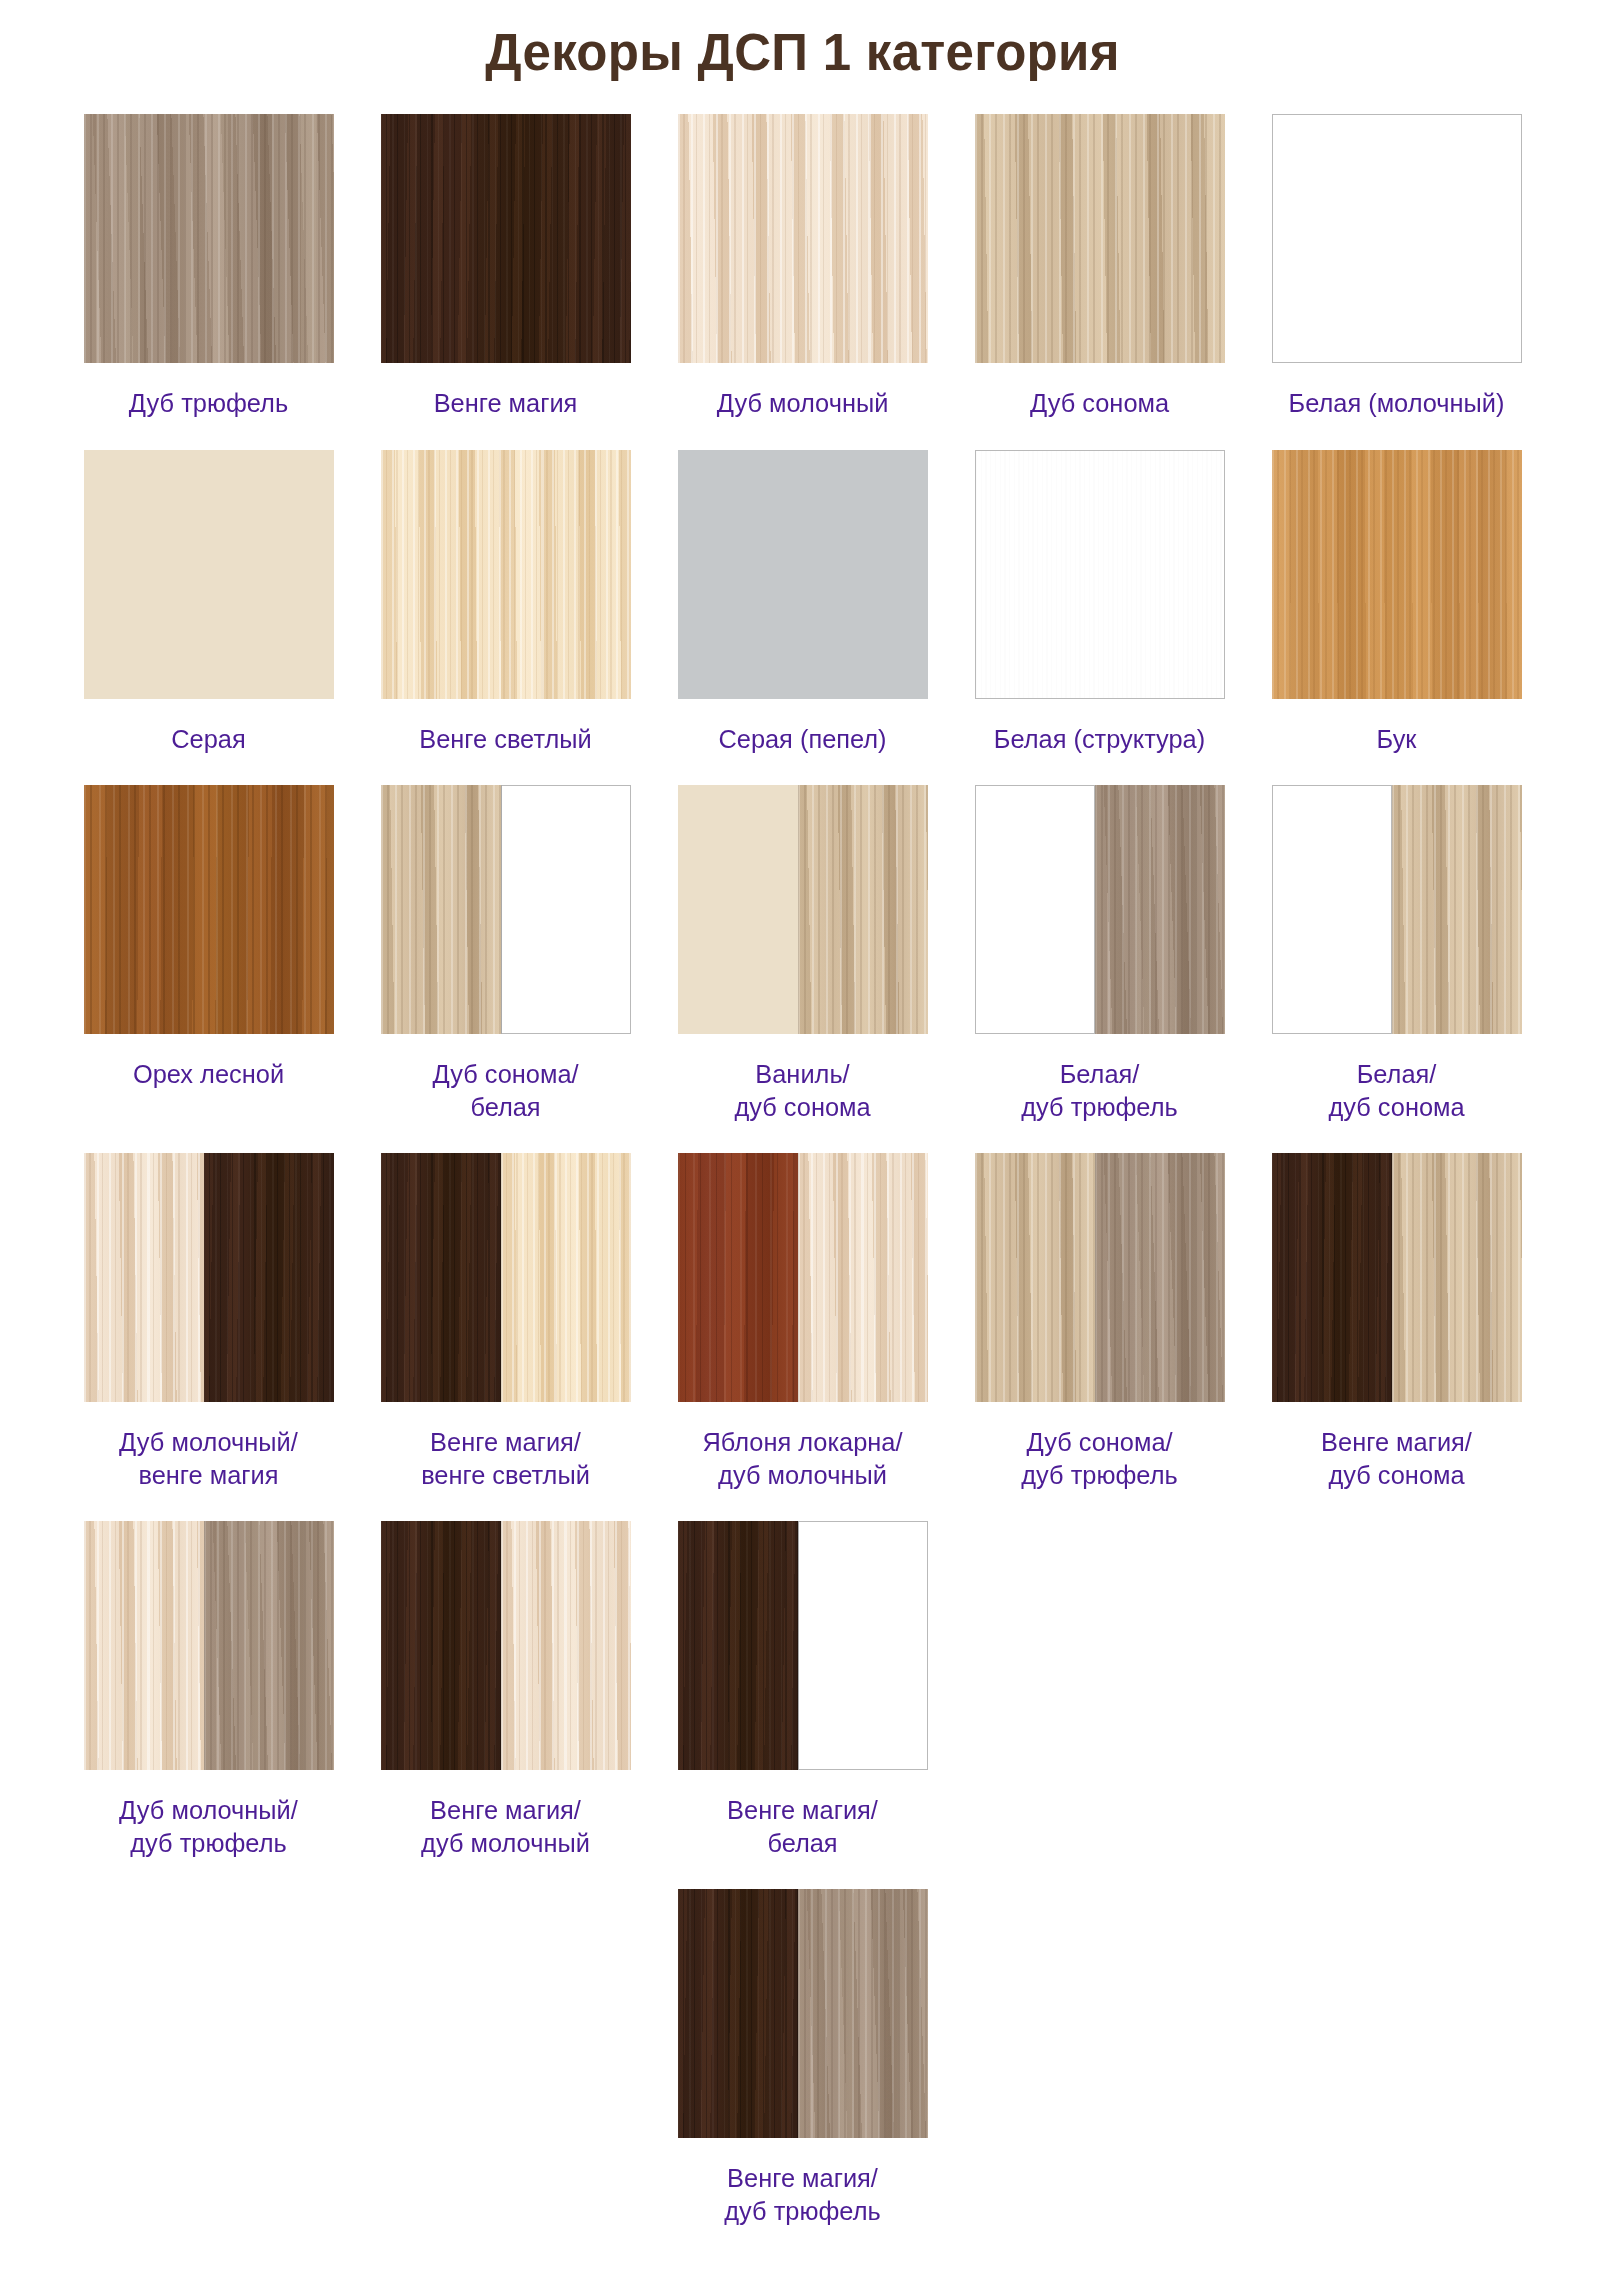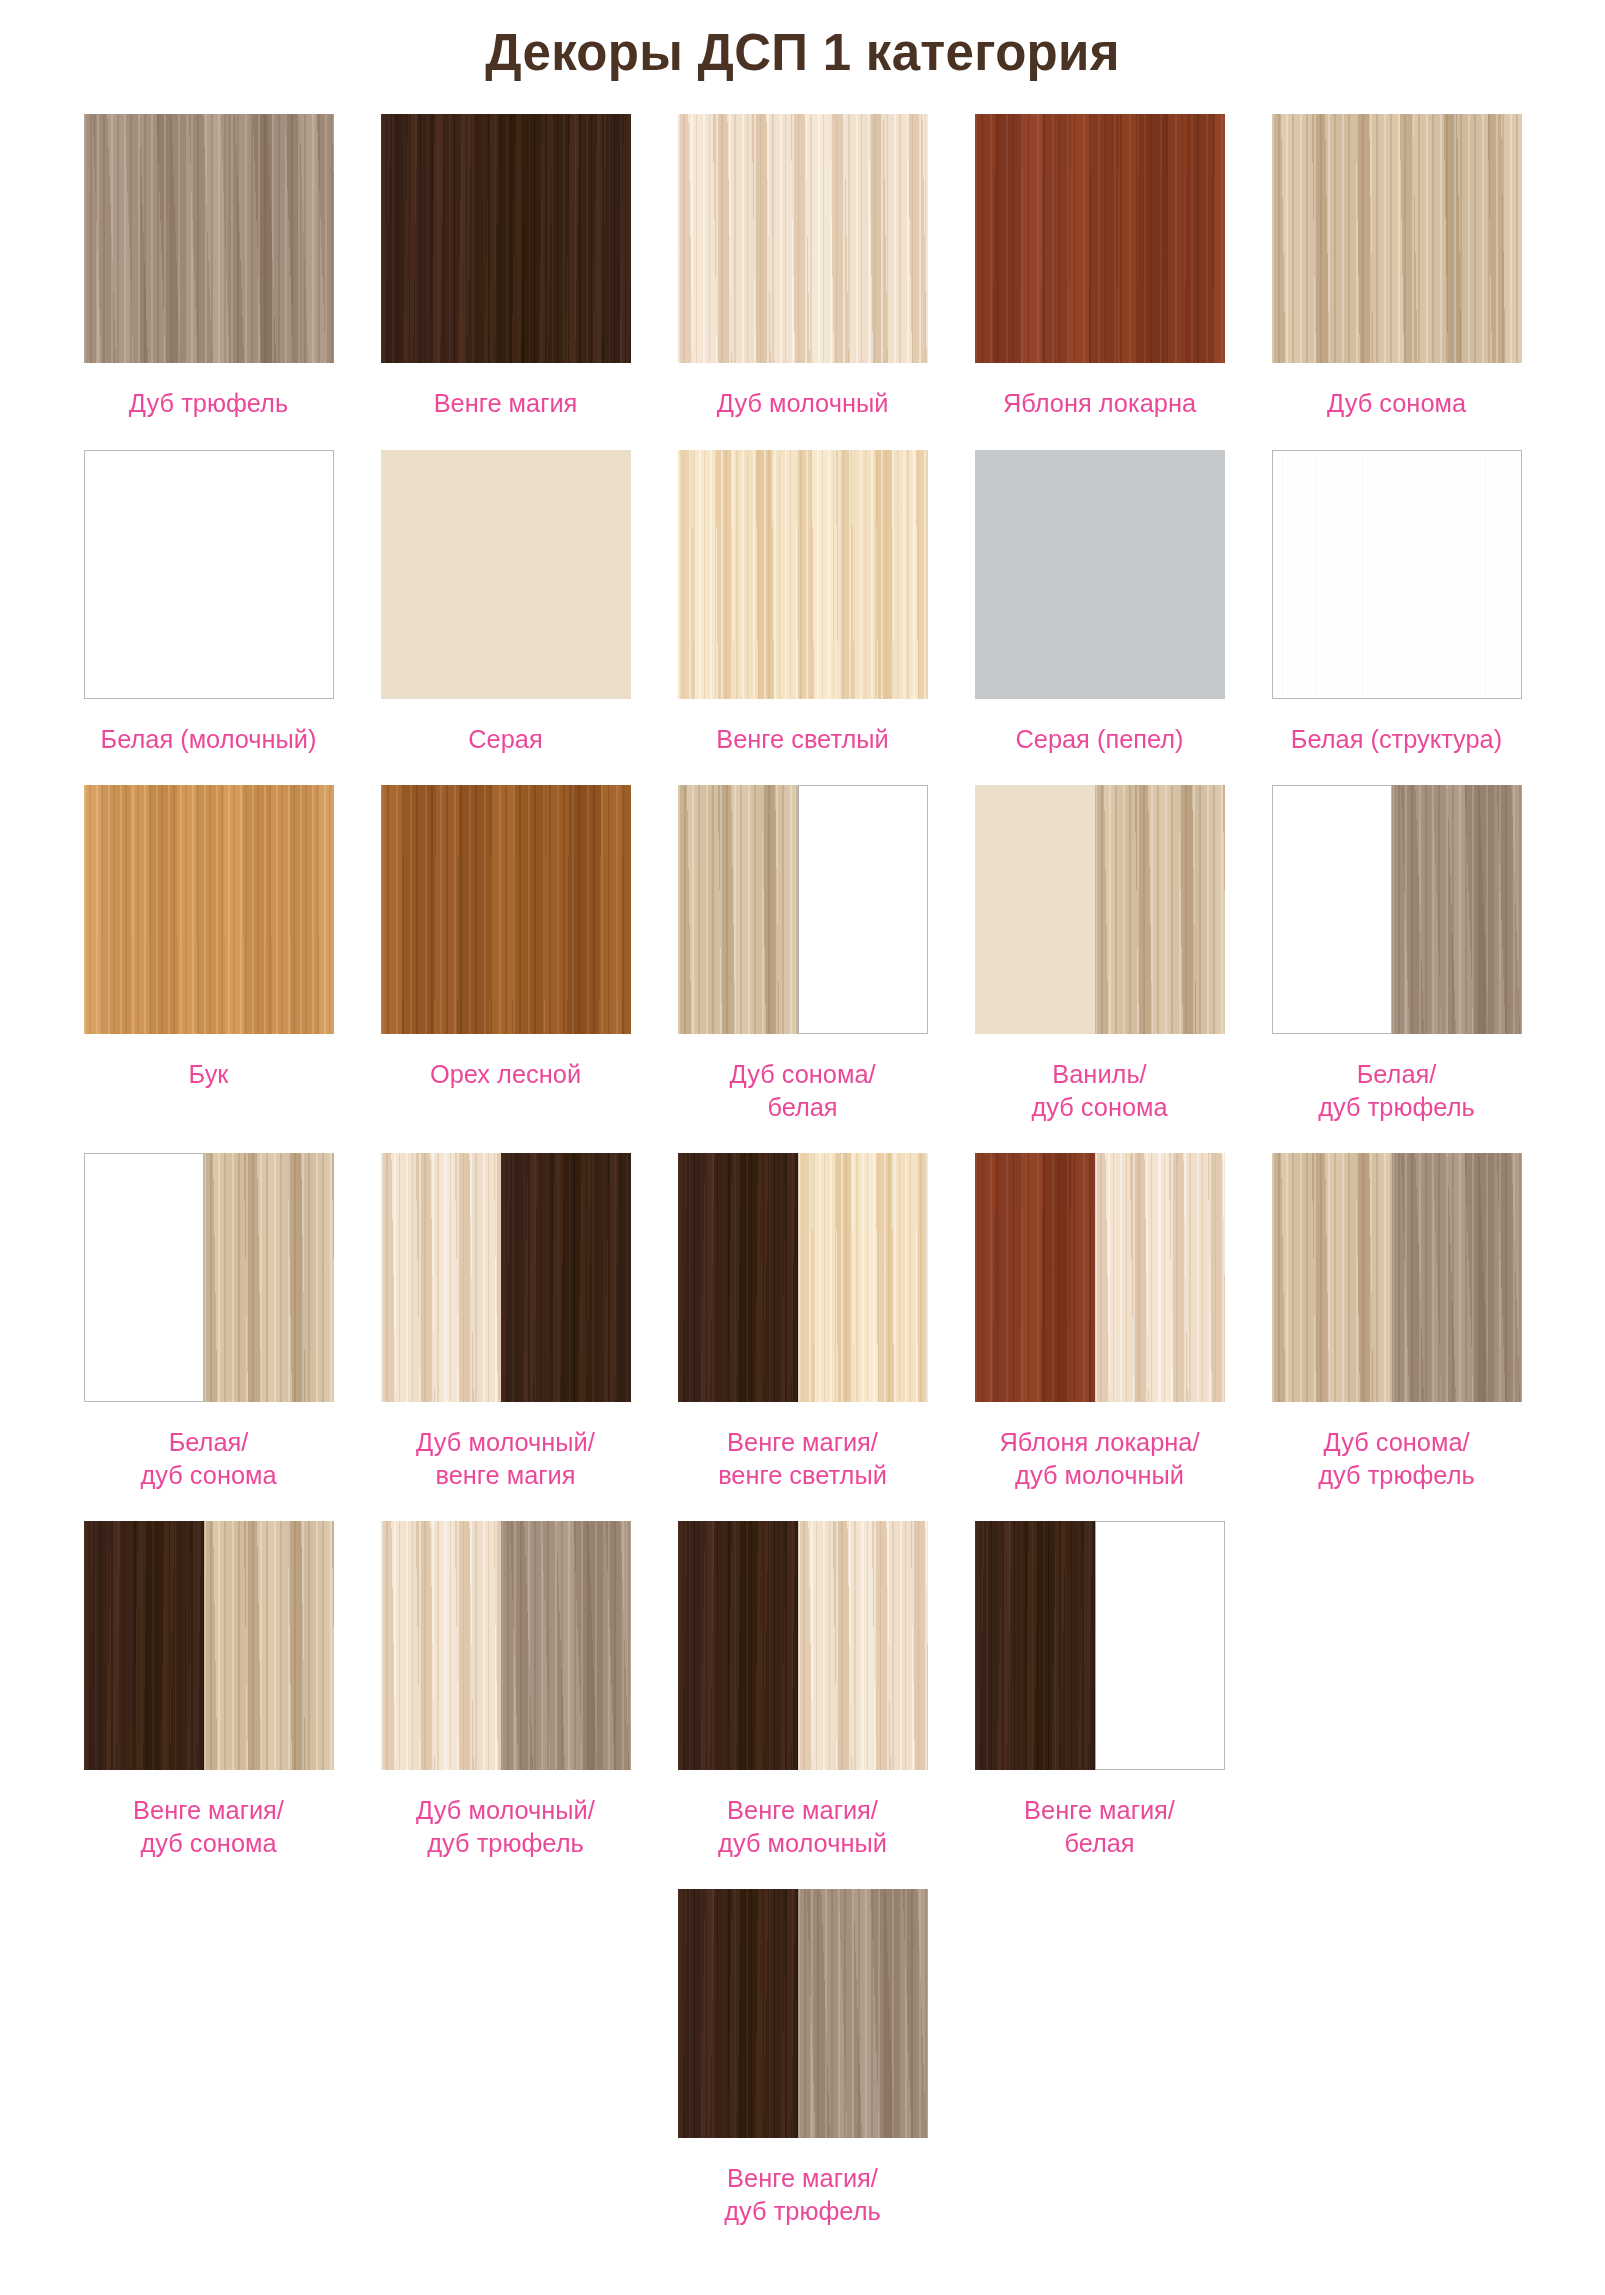--- a/index.html
+++ b/index.html
@@ -78,21 +78,21 @@
 
   
   .outlined {
     border: 1.3px solid #b9b9b9;
   }
 
   .swatch-label {
     text-align: center;
     font-size: 25.4px;
     line-height: 1.30;
-    color: #ec4899;
+    color: #4c1d95;
     font-weight: 400;
     margin-top: 24px;
     margin-bottom: 29px;
     white-space: pre-line;
     max-width: 288px;
   }
 
   
   .t-dub-tryufel {
     background-color: #a5907e;
@@ -288,26 +288,20 @@
         <div class="swatch-label">Венге магия</div>
       </div>
       <div class="swatch-cell">
         <div class="swatch-box">
           <div class="swatch-half full t-dub-molochny"></div>
         </div>
         <div class="swatch-label">Дуб молочный</div>
       </div>
       <div class="swatch-cell">
         <div class="swatch-box">
-          <div class="swatch-half full t-yablonya"></div>
-        </div>
-        <div class="swatch-label">Яблоня локарна</div>
-      </div>
-      <div class="swatch-cell">
-        <div class="swatch-box">
           <div class="swatch-half full t-dub-sonoma"></div>
         </div>
         <div class="swatch-label">Дуб сонома</div>
       </div>
       <div class="swatch-cell">
         <div class="swatch-box">
           <div class="swatch-half full t-belaya-gladkaya outlined"></div>
         </div>
         <div class="swatch-label">Белая (молочный)</div>
       </div>

